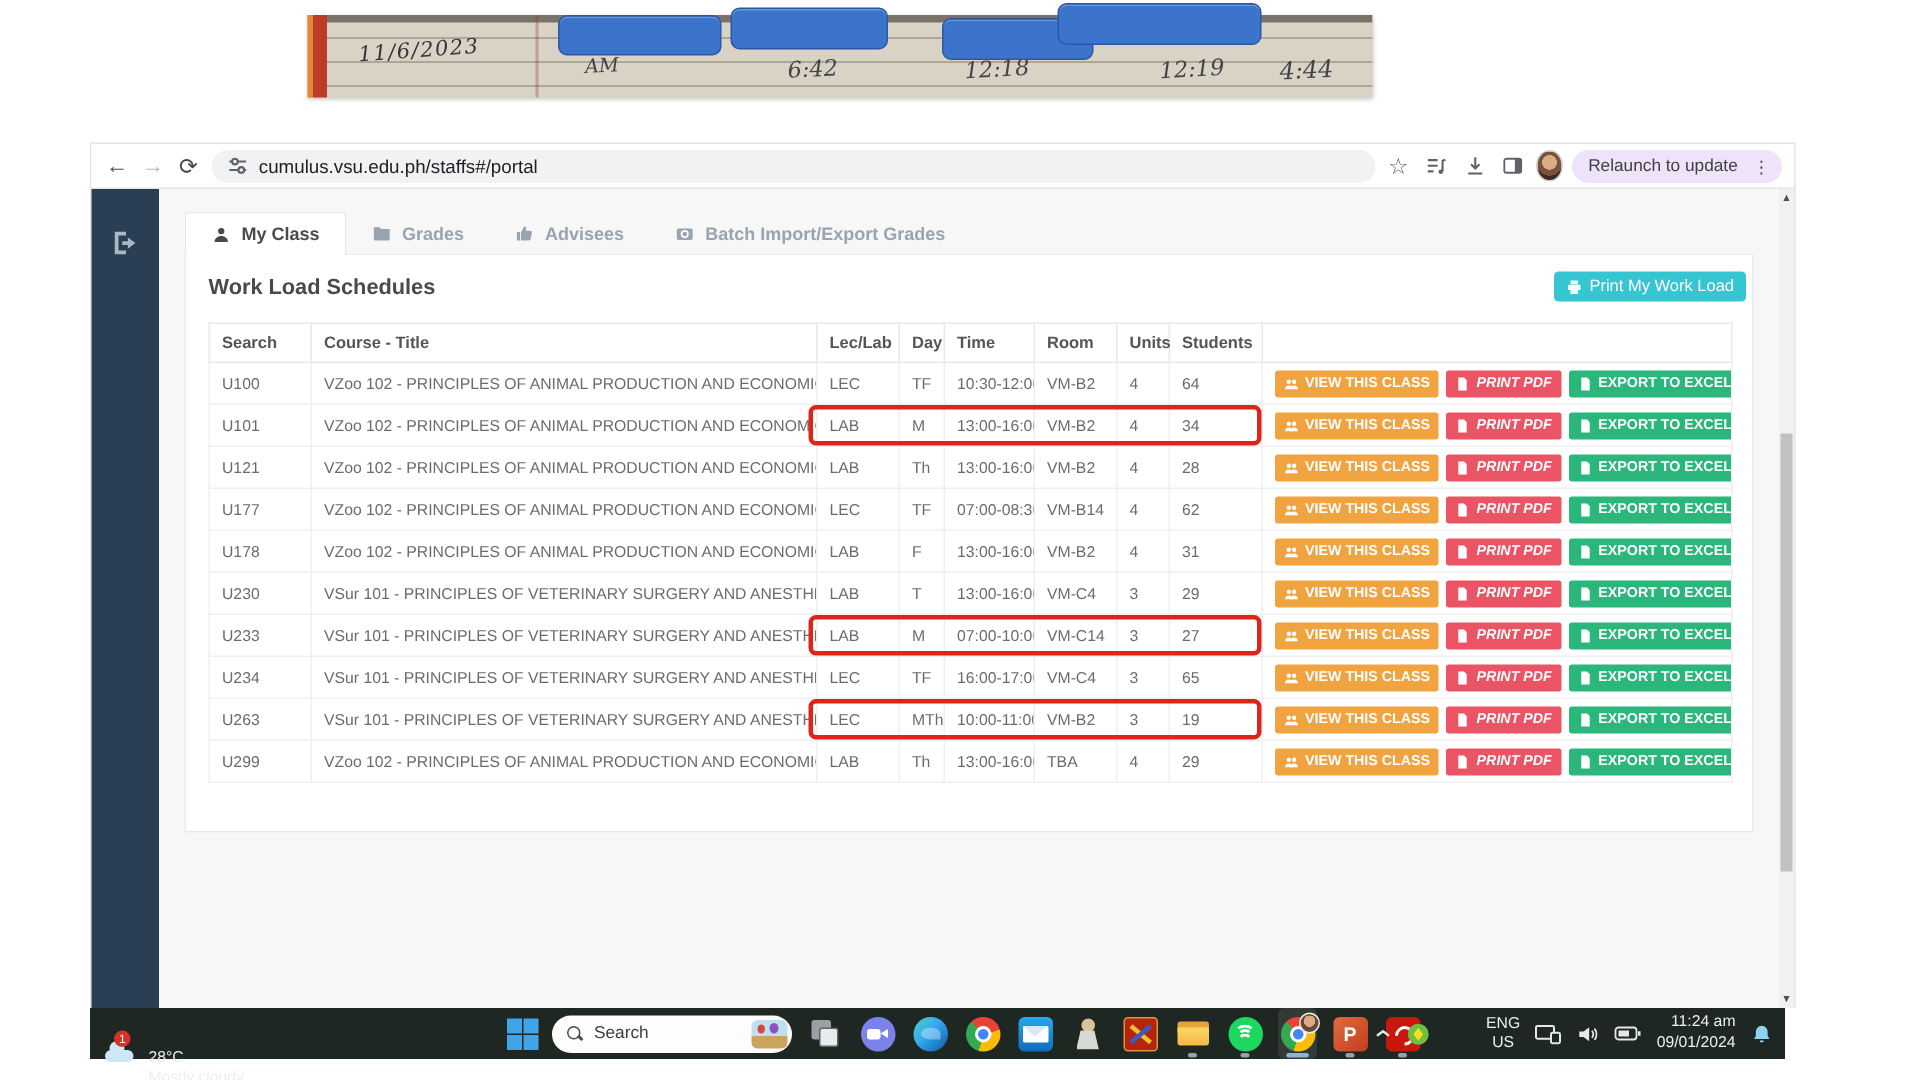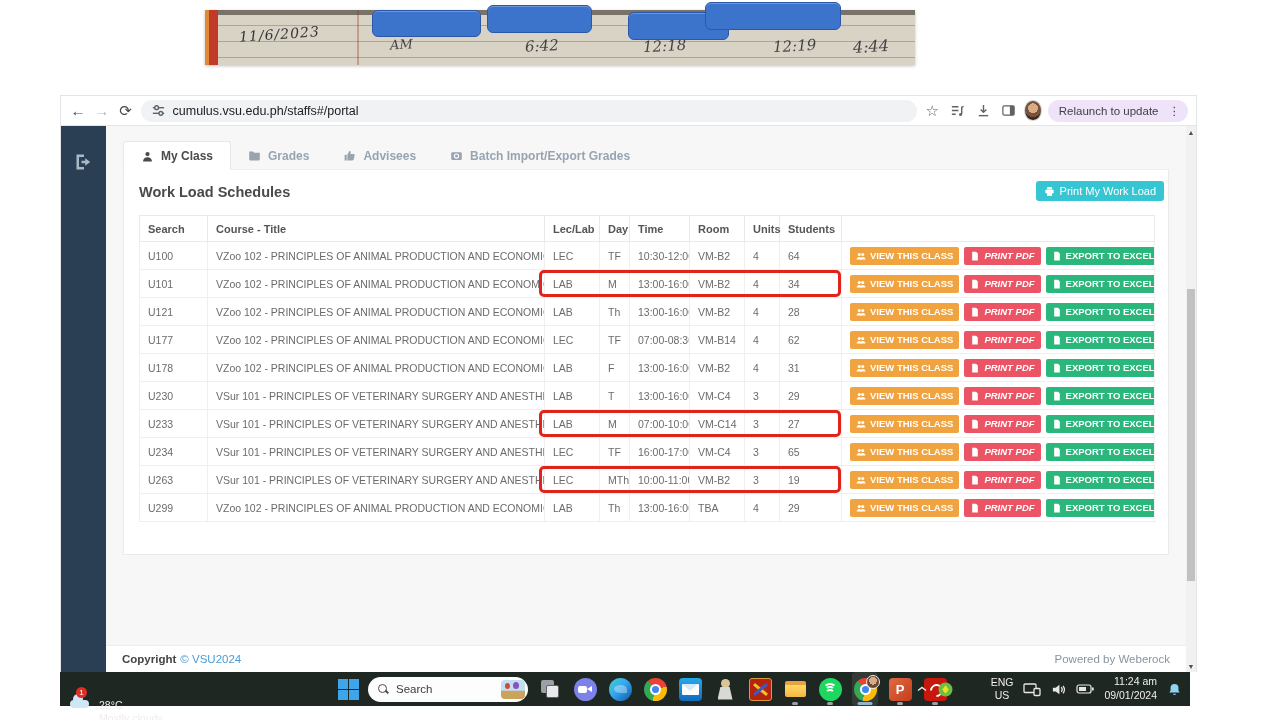--- a/index.html
+++ b/index.html
@@ -646,26 +646,20 @@
                     </td>
                   </tr>
                 </tbody>
             </table>
           <div class="hl-box" style="top: 55px;"></div>
               <div class="hl-box" style="top: 195px;"></div>
               <div class="hl-box" style="top: 251px;"></div>
             </div>
         </div>
 
-        <div class="site-footer">
-          <div class="copy">
-            <span>Copyright</span><a href="#">© VSU2024</a>
-          </div>
-          <div class="powered">Powered by Weberock</div>
-        </div>
       </div>
 
       <div class="scrollbar">
         <div class="sb-arrow sb-up">▲</div>
         <div class="sb-thumb"></div>
         <div class="sb-arrow sb-down">▼</div>
       </div>
     </div>
   </div>
 

